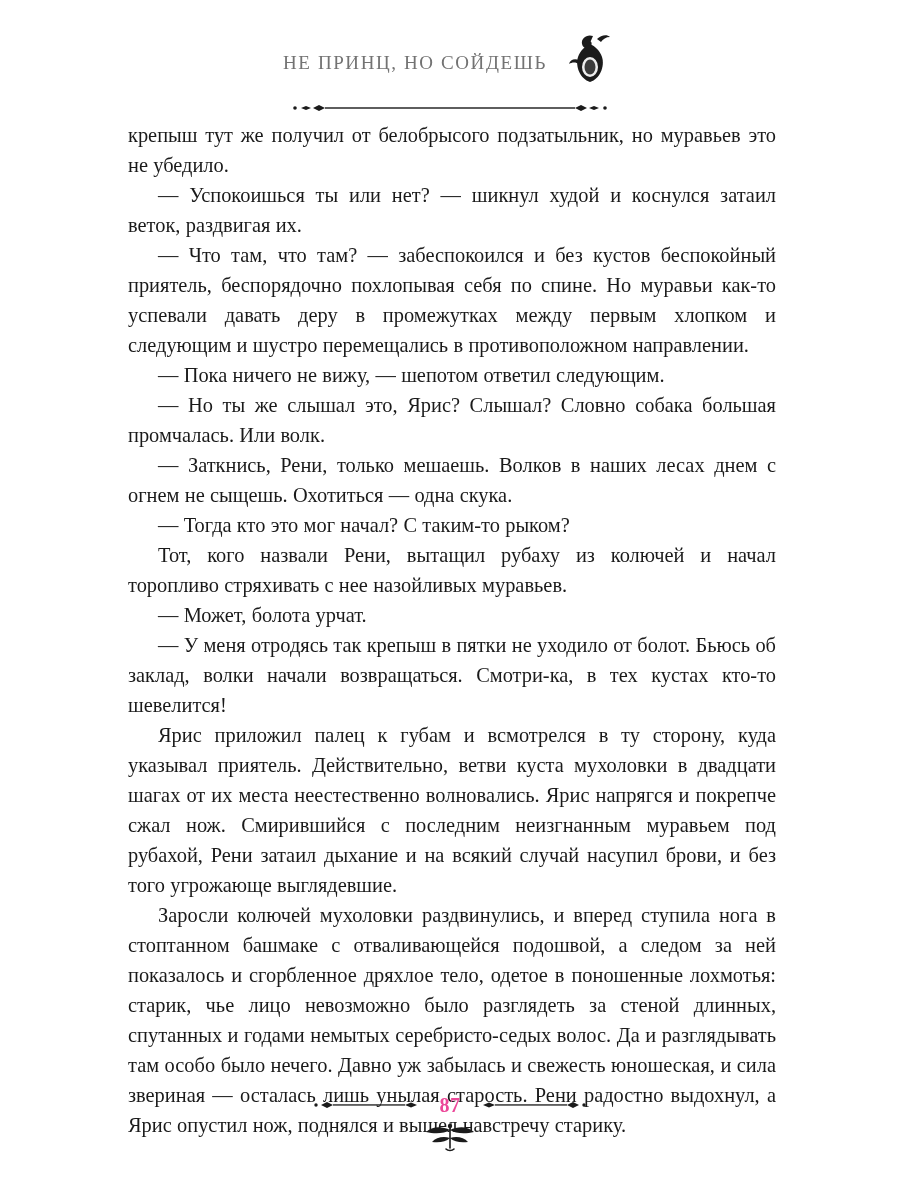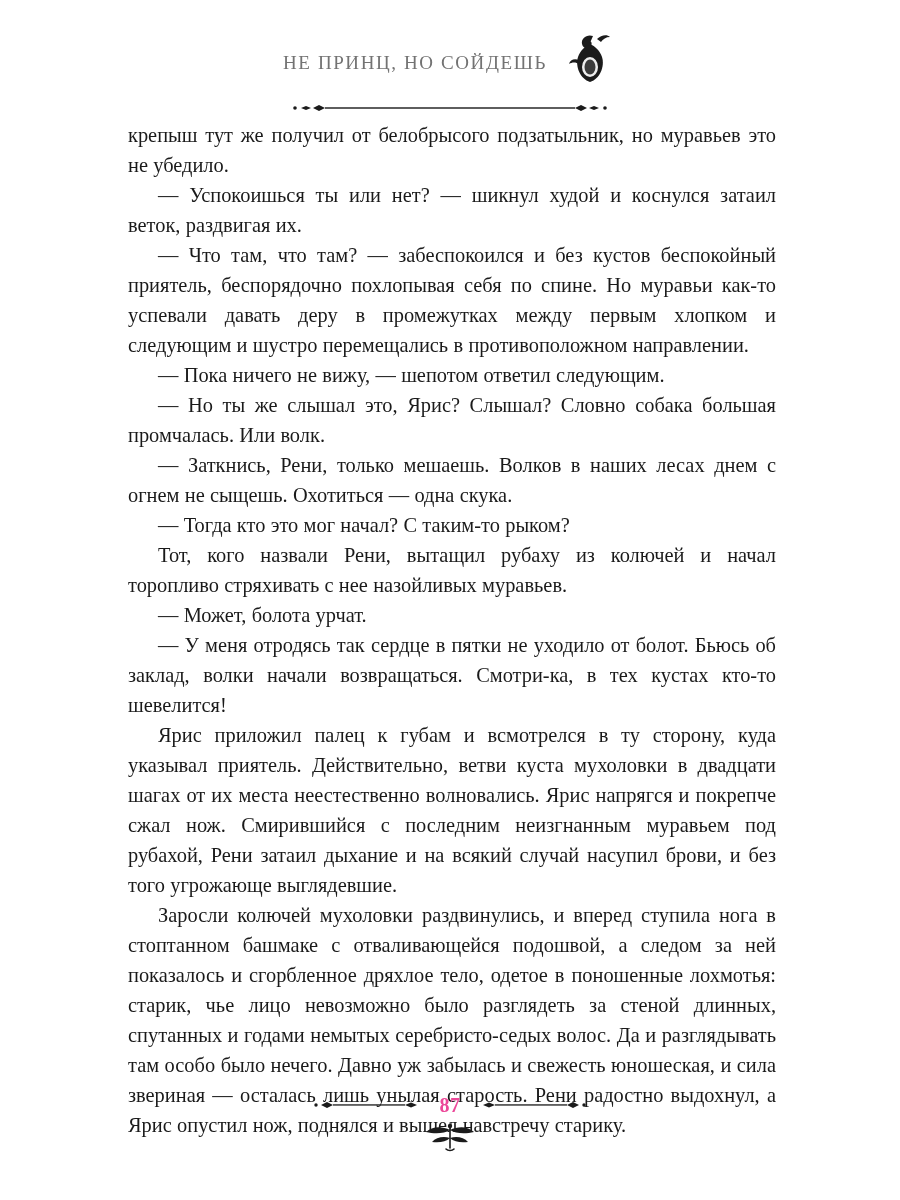--- a/index.html
+++ b/index.html
@@ -163,21 +163,21 @@
   <div class="content">
     <p>крепыш тут же получил от белобрысого подзатыльник, но муравьев это не убедило.</p>
     <p class="indent">— Успокоишься ты или нет? — шикнул худой и коснулся затаил веток, раздвигая их.</p>
     <p class="indent">— Что там, что там? — забеспокоился и без кустов беспокойный приятель, беспорядочно похлопывая себя по спине. Но муравьи как-то успевали давать деру в промежутках между первым хлопком и следующим и шустро перемещались в противоположном направлении.</p>
     <p class="indent">— Пока ничего не вижу, — шепотом ответил следующим.</p>
     <p class="indent">— Но ты же слышал это, Ярис? Слышал? Словно собака большая промчалась. Или волк.</p>
     <p class="indent">— Заткнись, Рени, только мешаешь. Волков в наших лесах днем с огнем не сыщешь. Охотиться — одна скука.</p>
     <p class="indent">— Тогда кто это мог начал? С таким-то рыком?</p>
     <p class="indent">Тот, кого назвали Рени, вытащил рубаху из колючей и начал торопливо стряхивать с нее назойливых муравьев.</p>
     <p class="indent">— Может, болота урчат.</p>
-    <p class="indent">— У меня отродясь так сердце в пятки не уходило от болот. Бьюсь об заклад, волки начали возвращаться. Смотри-ка, в тех кустах кто-то шевелится!</p>
+    <p class="indent">— У меня отродясь так крепыш в пятки не уходило от болот. Бьюсь об заклад, волки начали возвращаться. Смотри-ка, в тех кустах кто-то шевелится!</p>
     <p class="indent">Ярис приложил палец к губам и всмотрелся в ту сторону, куда указывал приятель. Действительно, ветви куста мухоловки в двадцати шагах от их места неестественно волновались. Ярис напрягся и покрепче сжал нож. Смирившийся с последним неизгнанным муравьем под рубахой, Рени затаил дыхание и на всякий случай насупил брови, и без того угрожающе выглядевшие.</p>
     <p class="indent">Заросли колючей мухоловки раздвинулись, и вперед ступила нога в стоптанном башмаке с отваливающейся подошвой, а следом за ней показалось и сгорбленное дряхлое тело, одетое в поношенные лохмотья: старик, чье лицо невозможно было разглядеть за стеной длинных, спутанных и годами немытых серебристо-седых волос. Да и разглядывать там особо было нечего. Давно уж забылась и свежесть юношеская, и сила звериная — осталась лишь унылая старость. Рени радостно выдохнул, а Ярис опустил нож, поднялся и вышел навстречу старику.</p>
   </div>
 
   <div class="footer">
     <div class="folio-row">
       <div class="foot-orn">
         <svg width="110" height="16" viewBox="0 0 110 16" xmlns="http://www.w3.org/2000/svg">
           <g fill="#1b1b1b">
             <rect x="20" y="7.3" width="72" height="1.3"></rect>

